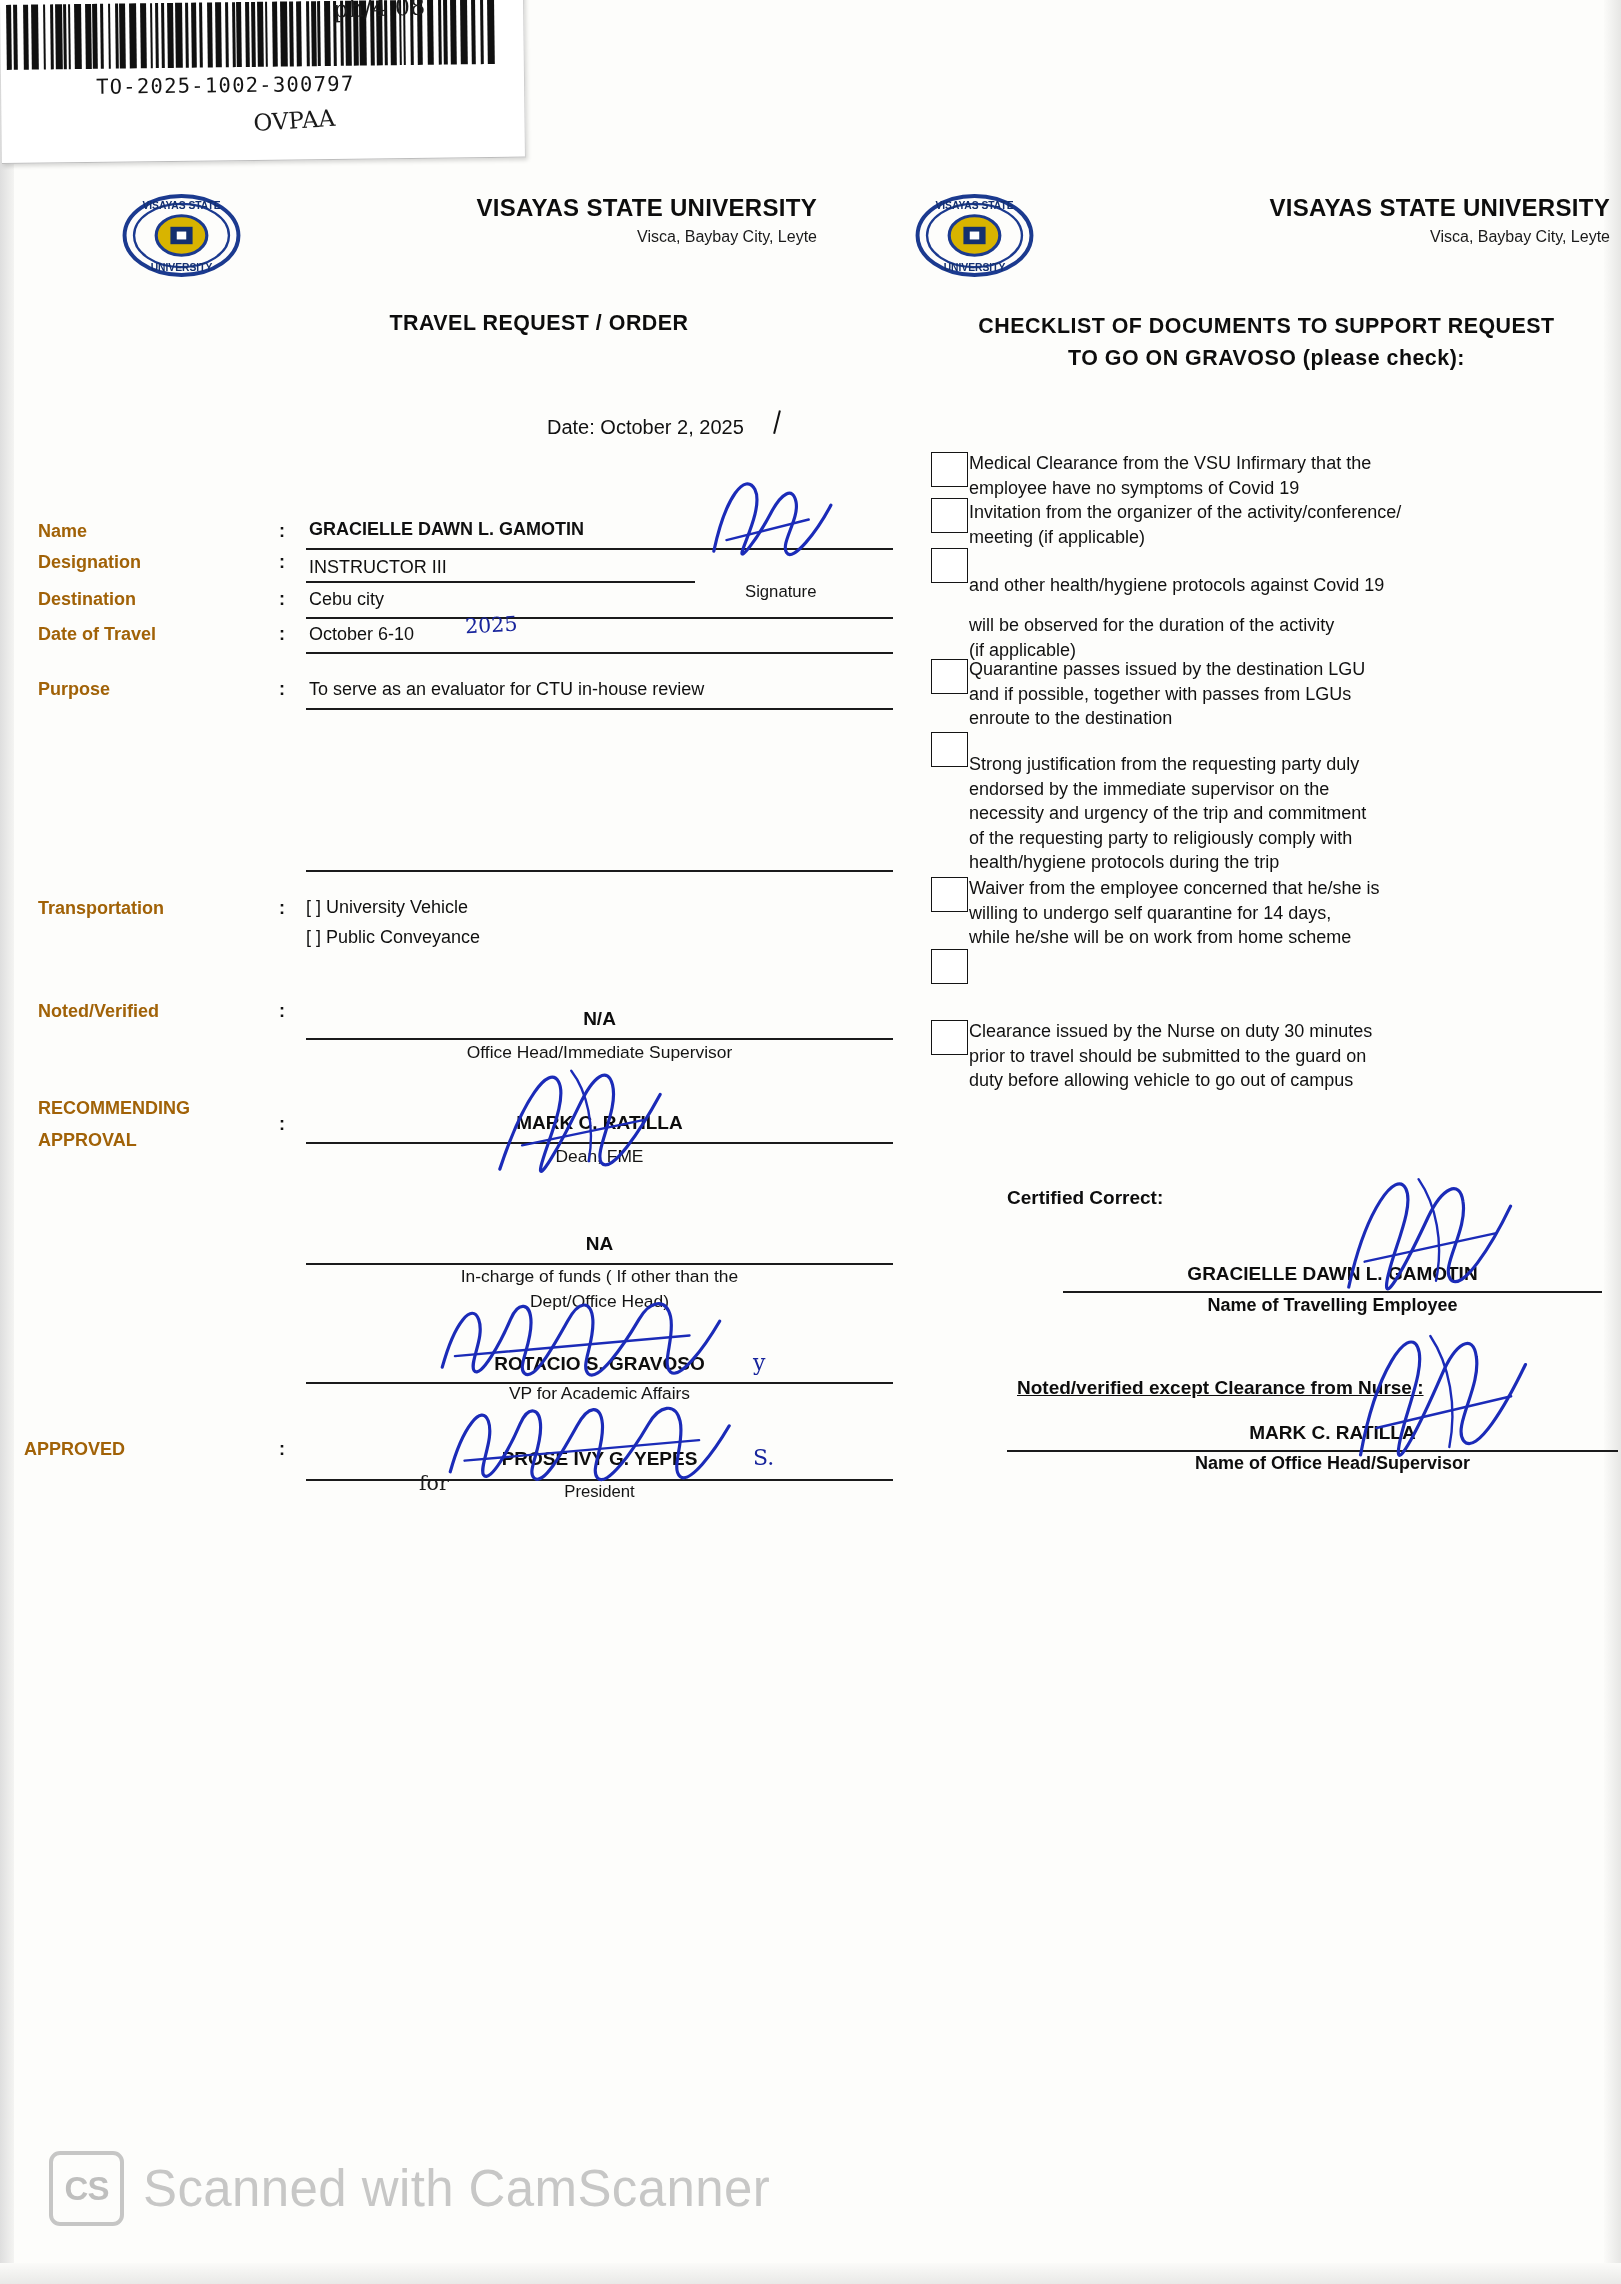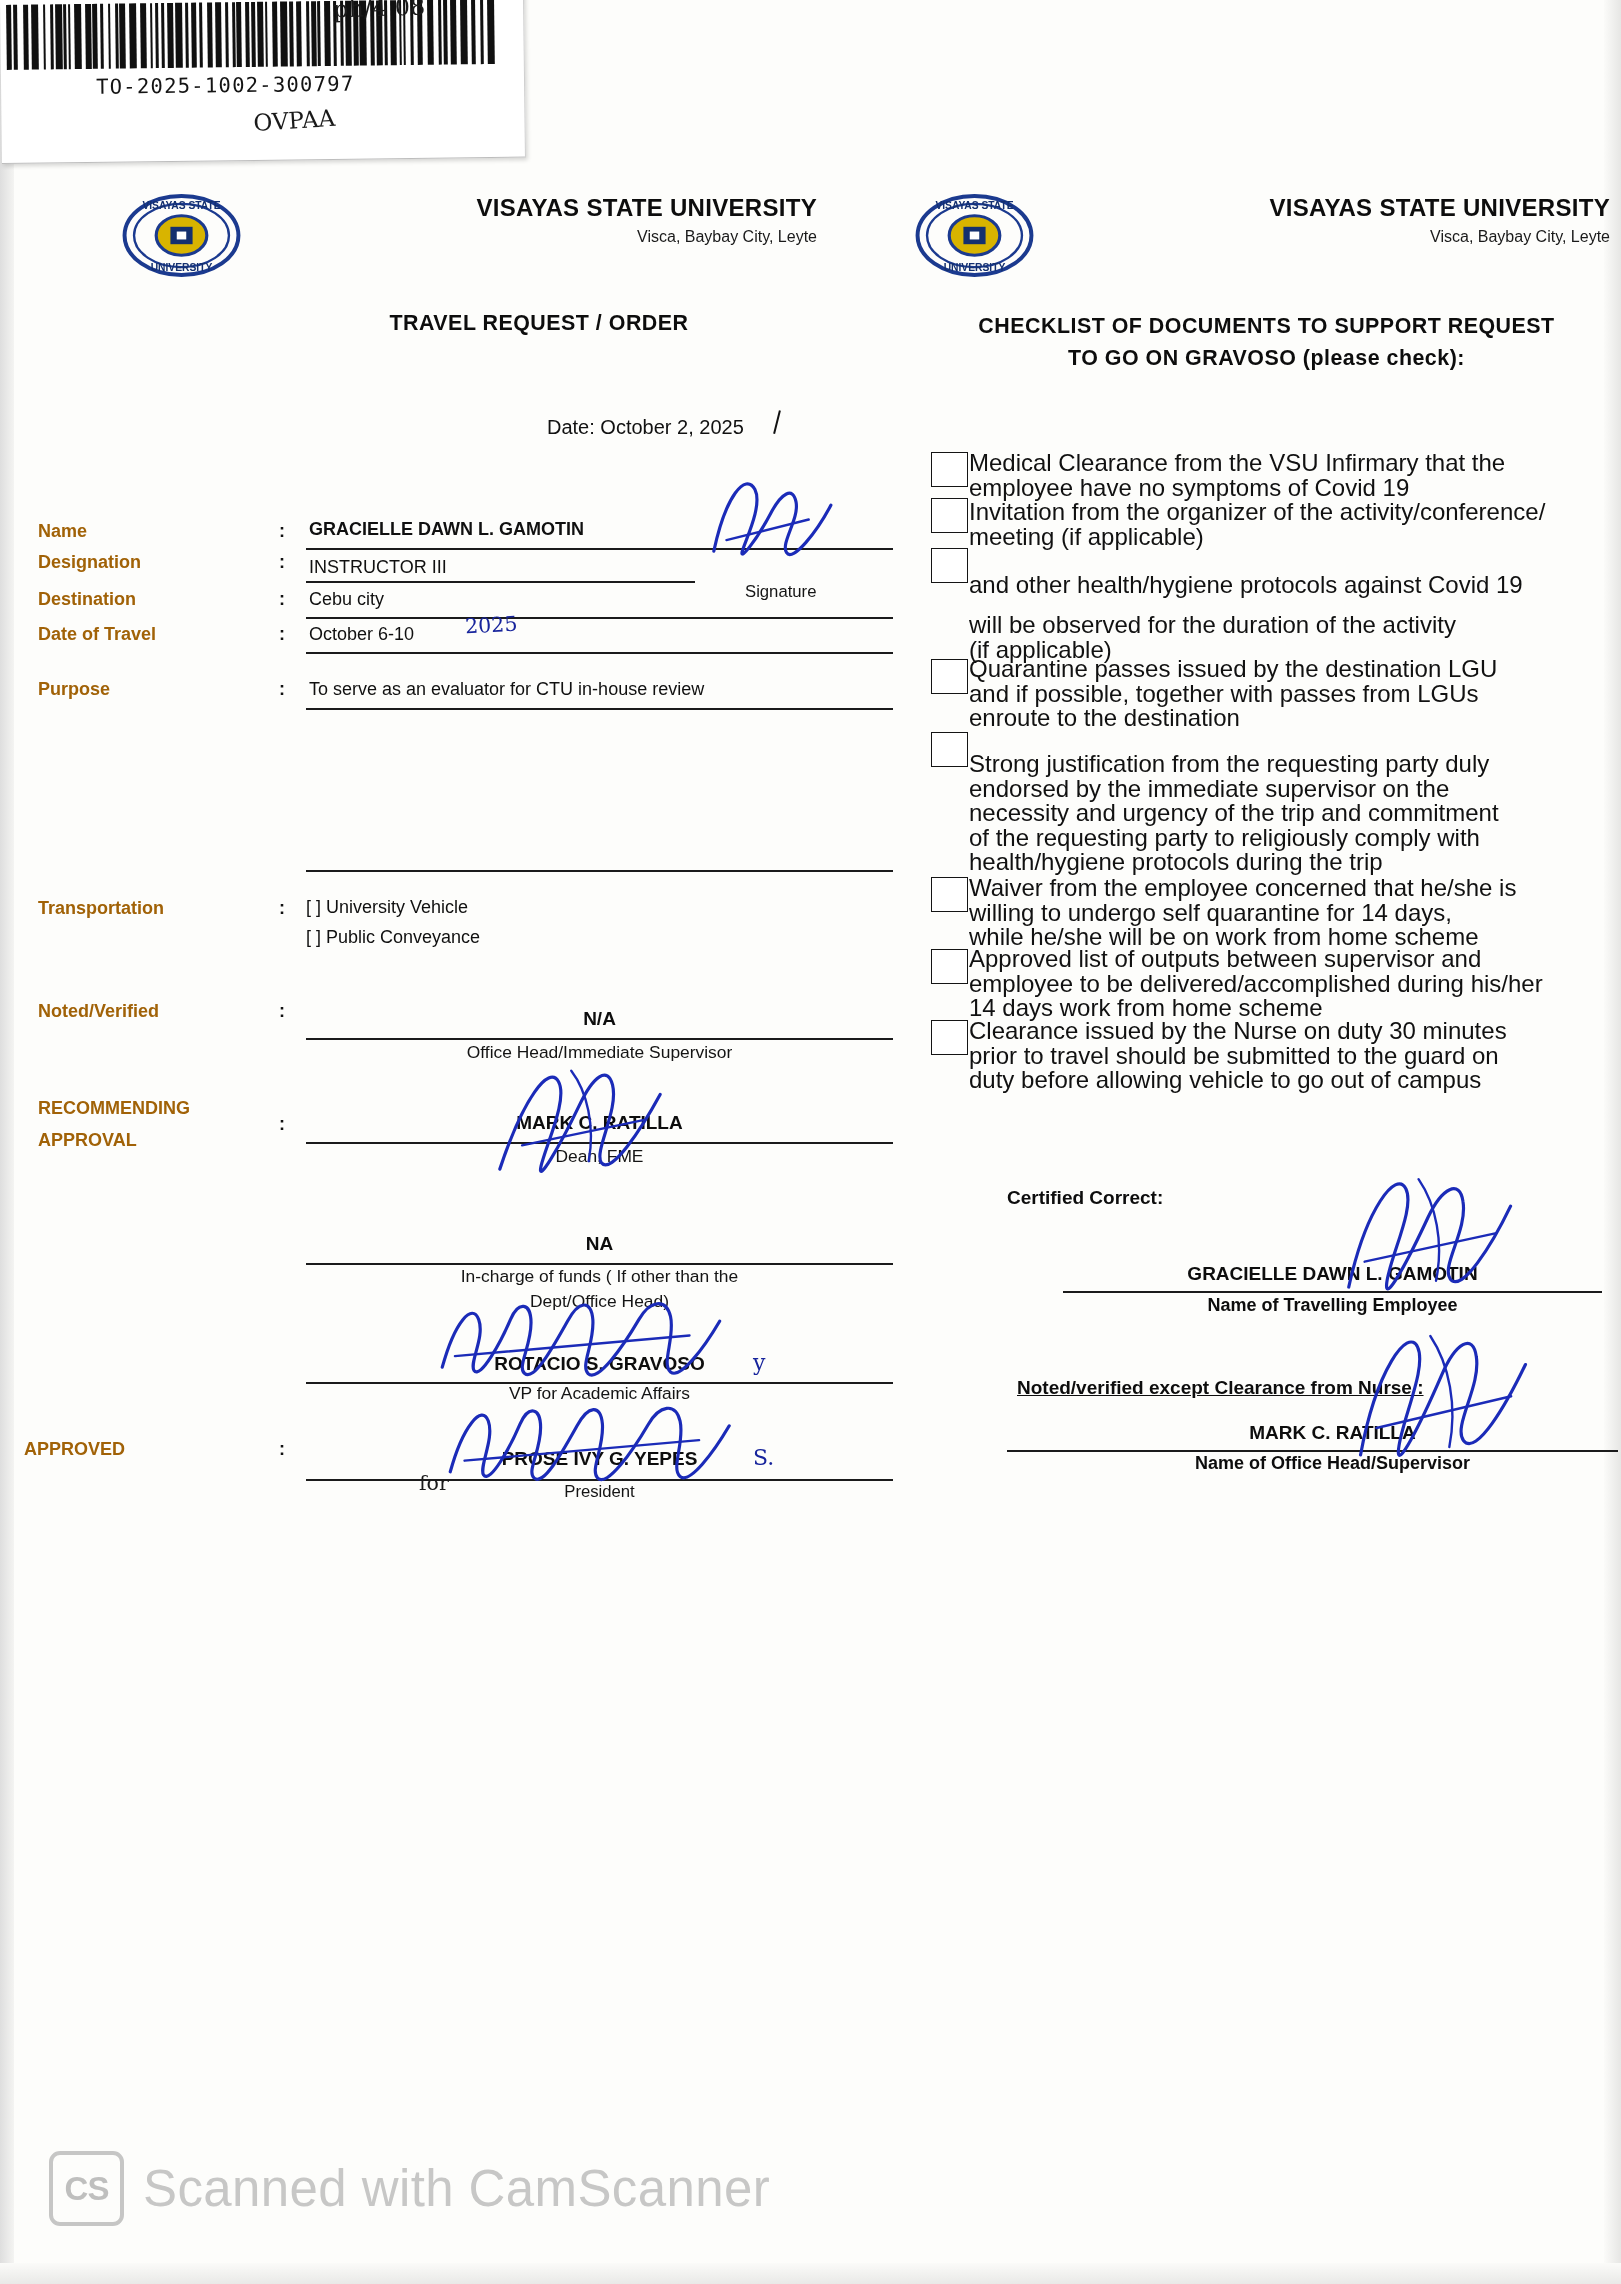--- a/index.html
+++ b/index.html
@@ -209,21 +209,21 @@
 
   
   .chk-box {
     position: absolute;
     width: 35px; height: 33px;
     border: 1.6px solid #141414;
     background: #fff;
   }
   .chk-text {
     position: absolute;
-    font-size: 24px;
+    font-size: 18px;
     line-height: 24.6px;
     color: #111;
   }
   .cert-label {
     position: absolute;
     font-weight: bold;
     font-size: 19px;
     color: #0d0d0d;
   }
   .cert-name {
@@ -535,25 +535,20 @@
     </div>
 
     <div class="chk-box" style="left:11px; top:699px;"></div>
     <div class="chk-text" style="left:49px; top:698px; width:627px;">
       <div>Waiver from the employee concerned that he/she is</div>
       <div>willing to undergo self quarantine for 14 days,</div>
       <div>while he/she will be on work from home scheme</div>
     </div>
 
     <div class="chk-box" style="left:11px; top:771px;"></div>
-    <div class="chk-text" style="left:49px; top:769px; width:627px;">
-      <div>Approved list of outputs between supervisor and</div>
-      <div>employee to be delivered/accomplished during his/her</div>
-      <div>14 days work from home scheme</div>
-    </div>
 
     <div class="chk-box" style="left:11px; top:842px;"></div>
     <div class="chk-text" style="left:49px; top:841px; width:627px;">
       <div>Clearance issued by the Nurse on duty 30 minutes</div>
       <div>prior to travel should be submitted to the guard on</div>
       <div>duty before allowing vehicle to go out of campus</div>
     </div>
 
     <div class="cert-label" style="left:87px; top:1009px;">Certified Correct:</div>
     <div class="cert-name" style="left:143px; top:1085px; width:539px;">GRACIELLE DAWN L. GAMOTIN</div>

